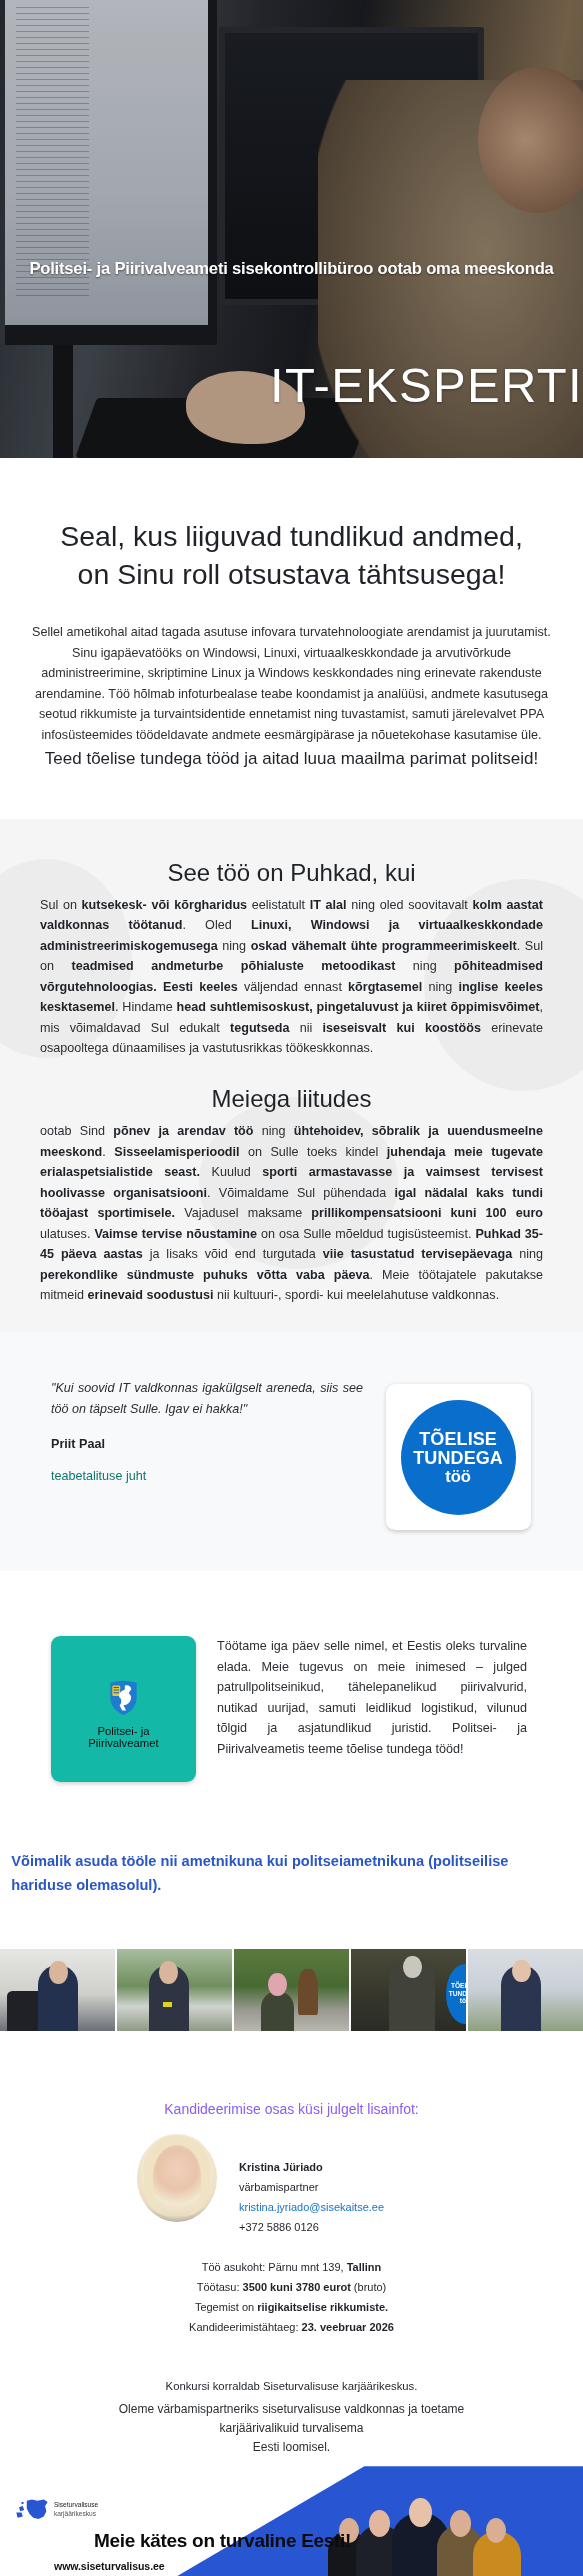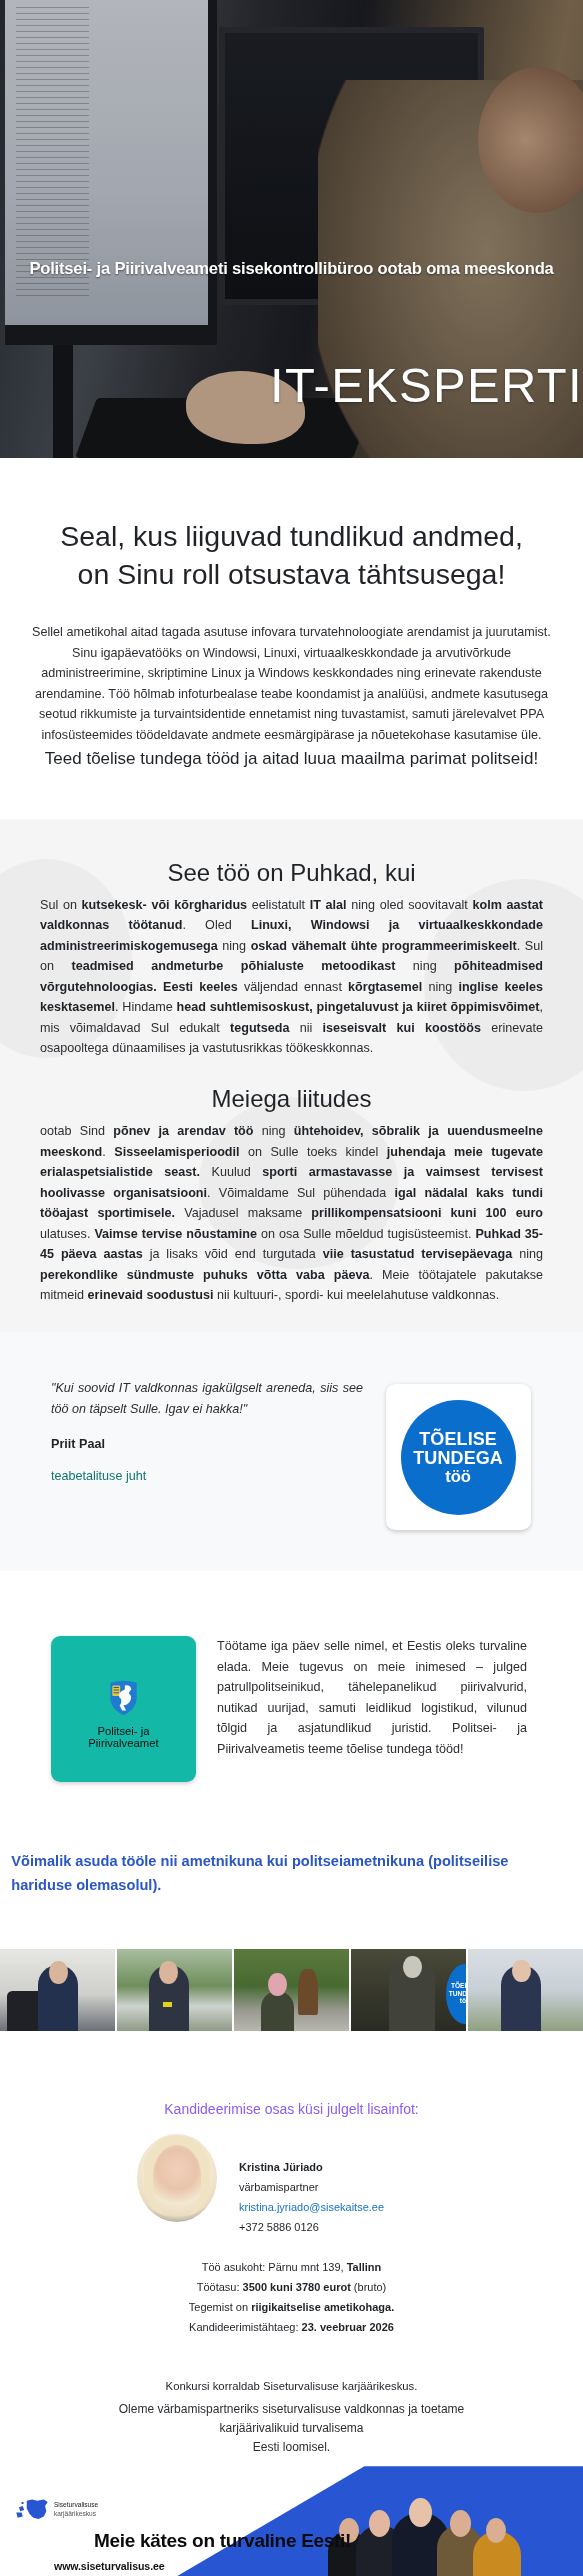--- a/index.html
+++ b/index.html
@@ -232,21 +232,21 @@
   </div>
 
   <div class="facts">
     <div>
       <span>Töö asukoht: Pärnu mnt 139, </span><b>Tallinn</b>
     </div>
     <div>
       <span>Töötasu: </span><b>3500 kuni 3780 eurot</b><span> (bruto)</span>
     </div>
     <div>
-      <span>Tegemist on </span><b>riigikaitselise ametikohaga.</b>
+      <span>Tegemist on </span><b>riigikaitselise rikkumiste.</b>
     </div>
     <div>
       <span>Kandideerimistähtaeg: </span><b>23. veebruar 2026</b>
     </div>
   </div>
 
   <div class="org-info">
     <div class="organizer">Konkursi korraldab Siseturvalisuse karjäärikeskus.</div>
     <div class="partner">
       <span>Oleme värbamispartneriks siseturvalisuse valdkonnas ja toetame</span><br>

